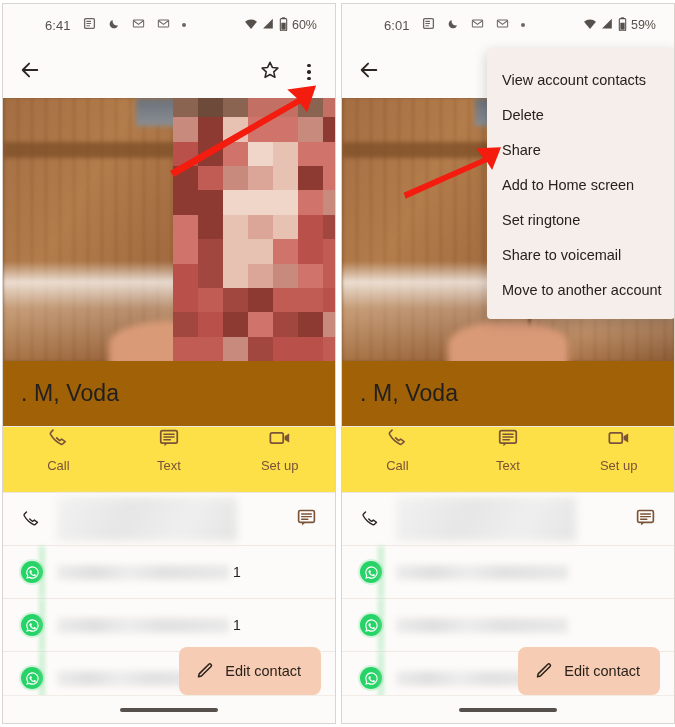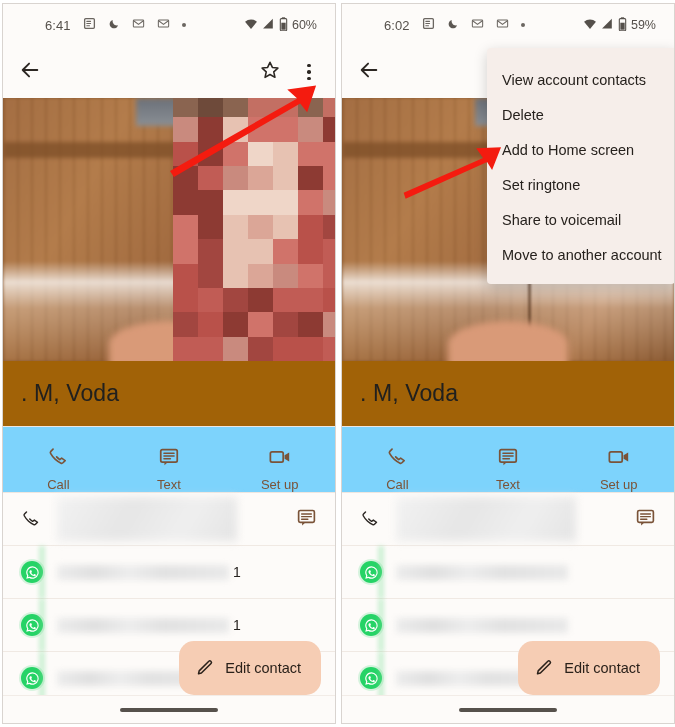--- a/index.html
+++ b/index.html
@@ -105,23 +105,23 @@
     padding: 0 18px;
     background: #a16207;
     border-bottom: 1px solid #eee6e0;
   }
   .cname { font-size: 23px; color: #21201e; letter-spacing: .1px; }
 
   
   .actions {
     display: flex;
     height: 66px;
-    background: #7dd3fc;
+    background: #fde047;
     border-bottom: 1px solid #eee6e0;
-    align-items: flex-end;
+    align-items: flex-start;
   }
   .act {
     flex: 1;
     display: flex; flex-direction: column;
     align-items: center; justify-content: center;
     gap: 5px;
     cursor: pointer;
   }
   .act-label { font-size: 13px; color: #7a5338; }
 
@@ -155,24 +155,24 @@
     position: absolute; left: 36px; top: 0; bottom: 0; width: 6px;
     background: rgba(120, 220, 150, .35); filter: blur(2px);
   }
   .trail-1 { font-size: 14px; color: #25221f; margin-left: 4px; }
   .row-end { margin-left: auto; }
 
   
   .fab {
     position: absolute;
     right: 14px; bottom: 28px;
-    height: 54px;
+    height: 48px;
     display: flex; align-items: center; gap: 10px;
     padding: 0 20px 0 17px;
-    border-radius: 15px;
+    border-radius: 8px;
     background: #f6cdb4;
     cursor: pointer;
     z-index: 5;
   }
   .fab-label { font-size: 14.5px; color: #2a211a; }
 
   
   .gesture {
     position: absolute; left: 0; right: 0; bottom: 0;
     height: 28px;
@@ -489,21 +489,21 @@
       <g>
         <path d="M168 168 L296 95 L286 86 L315 82 L306 109 L299 100 L172 174 Z" fill="#f41b0f"></path>
       </g>
     </svg>
   </div>
 
   <div class="phone">
 
     <div class="statusbar">
       <div class="sb-left">
-        <span class="sb-time">6:02</span>
+        <span class="sb-time">6:01</span>
         <span class="ic">
           <svg width="13" height="13" viewBox="0 0 24 24">
               <rect x="3" y="3" width="18" height="18" rx="2" fill="none" stroke="#6b6661" stroke-width="2.4"></rect>
               <path d="M7 8h7M7 12h7M7 16h5" stroke="#6b6661" stroke-width="2" stroke-linecap="round"></path>
             </svg>
         </span>
         <span class="ic">
           <svg width="12" height="12" viewBox="0 0 24 24">
               <path d="M20 14.5A8.6 8.6 0 0 1 9.5 4 8.5 8.5 0 1 0 20 14.5z" fill="#5c5752"></path>
             </svg>
@@ -671,20 +671,21 @@
       <span class="fab-label">Edit contact</span>
     </div>
 
     <div class="gesture">
         <div class="pill"></div>
       </div>
 
     <div class="menu" id="overflow-menu">
         <div class="menu-item">View account contacts</div>
         <div class="menu-item">Delete</div>
+        <div class="menu-item">Share</div>
         <div class="menu-item">Add to Home screen</div>
         <div class="menu-item">Set ringtone</div>
         <div class="menu-item">Share to voicemail</div>
         <div class="menu-item">Move to another account</div>
       </div>
 
     <svg class="arrow-layer" viewBox="0 0 334 721">
       <g>
         <path d="M62 190 L142 155 L135 145 L160 144 L151 167 L146 159 L64 196 Z" fill="#f41b0f"></path>
       </g>

